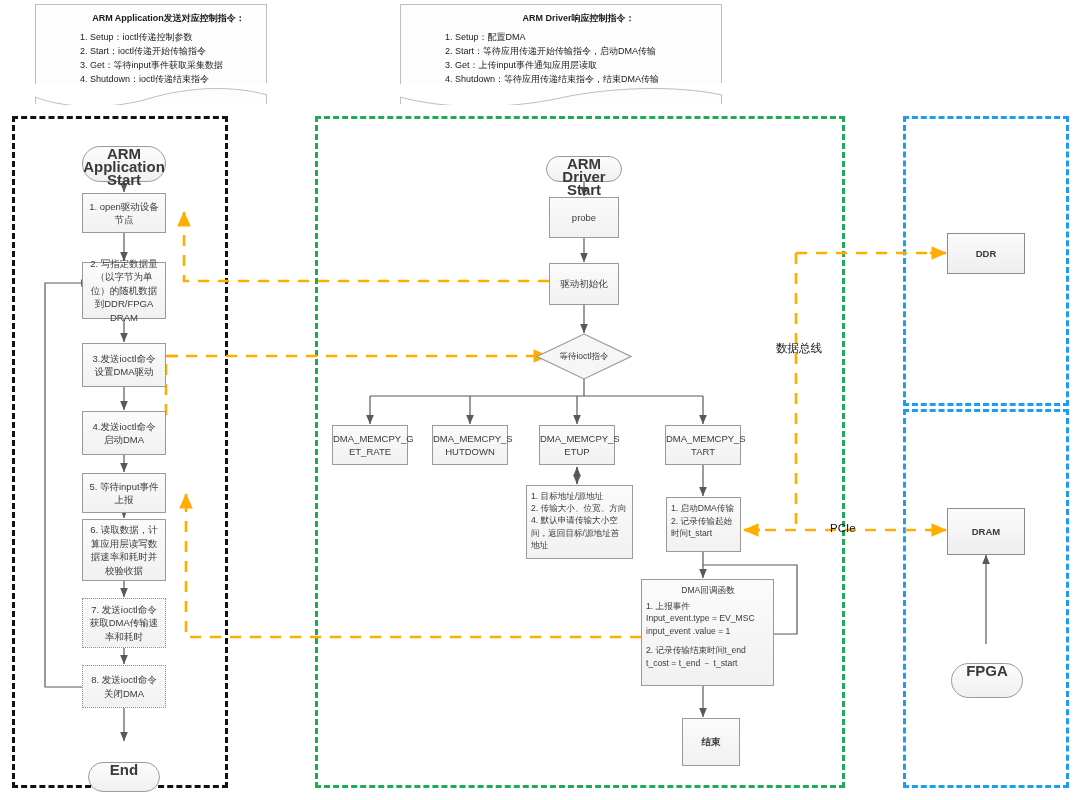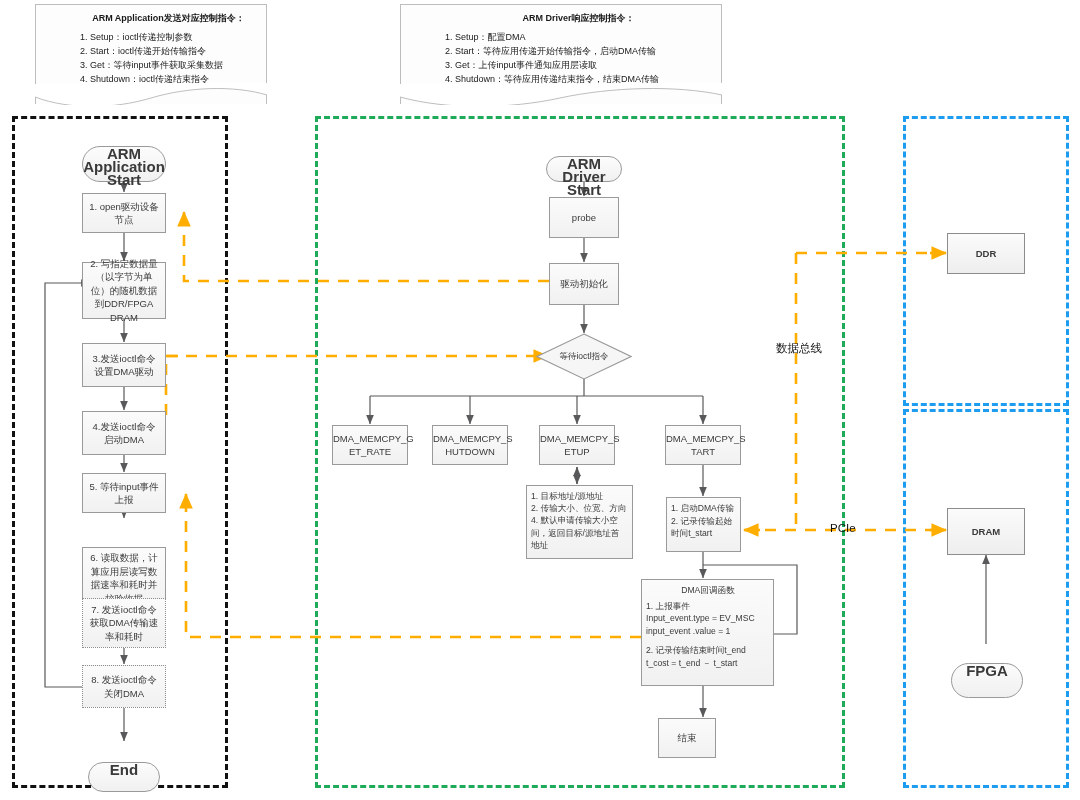--- a/index.html
+++ b/index.html
@@ -200,21 +200,21 @@
     </div>
   </div>
 
   <div class="node" style="left:82px;top:473px;width:84px;height:40px;">
     <div class="txt">
       <div>5. 等待input事件</div>
       <div>上报</div>
     </div>
   </div>
 
-  <div class="node" style="left:82px;top:547px;width:84px;height:62px;">
+  <div class="node" style="left:82px;top:519px;width:84px;height:62px;">
     <div class="txt">
       <div>6. 读取数据，计</div>
       <div>算应用层读写数</div>
       <div>据速率和耗时并</div>
       <div>校验收据</div>
     </div>
   </div>
 
   <div class="node dotted" style="left:82px;top:598px;width:84px;height:50px;">
     <div class="txt">
@@ -305,21 +305,21 @@
       <div style="text-align:center;margin-bottom:3px;">DMA回调函数</div>
       <div>1. 上报事件</div>
       <div>Input_event.type = EV_MSC</div>
       <div>input_event .value = 1</div>
       <div style="height:7px;"></div>
       <div>2. 记录传输结束时间t_end</div>
       <div>t_cost = t_end － t_start</div>
     </div>
   </div>
 
-  <div class="node" style="left:658px;top:718px;width:58px;height:40px;">
+  <div class="node" style="left:682px;top:718px;width:58px;height:48px;font-weight:bold;">
     <div class="txt"><span>结束</span></div>
   </div>
 
   <div class="hw" style="left:947px;top:233px;width:78px;height:41px;">
     <span>DDR</span>
   </div>
   <div class="hw" style="left:947px;top:508px;width:78px;height:47px;">
     <span>DRAM</span>
   </div>
   <div class="term plain" style="left:951px;top:643px;width:72px;height:35px;">

